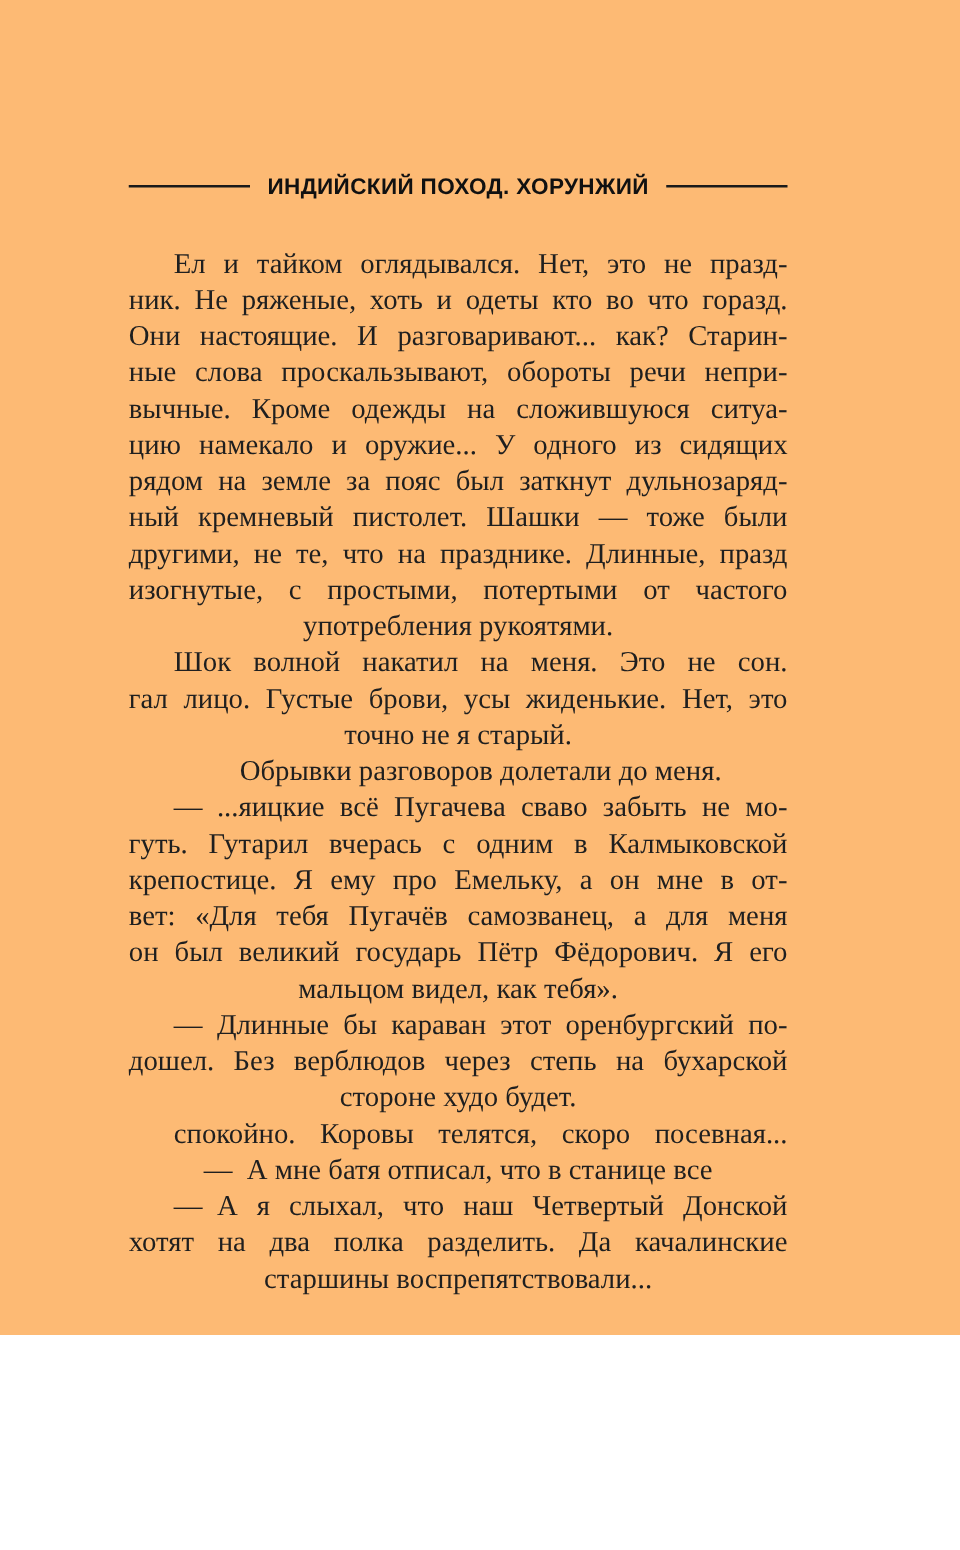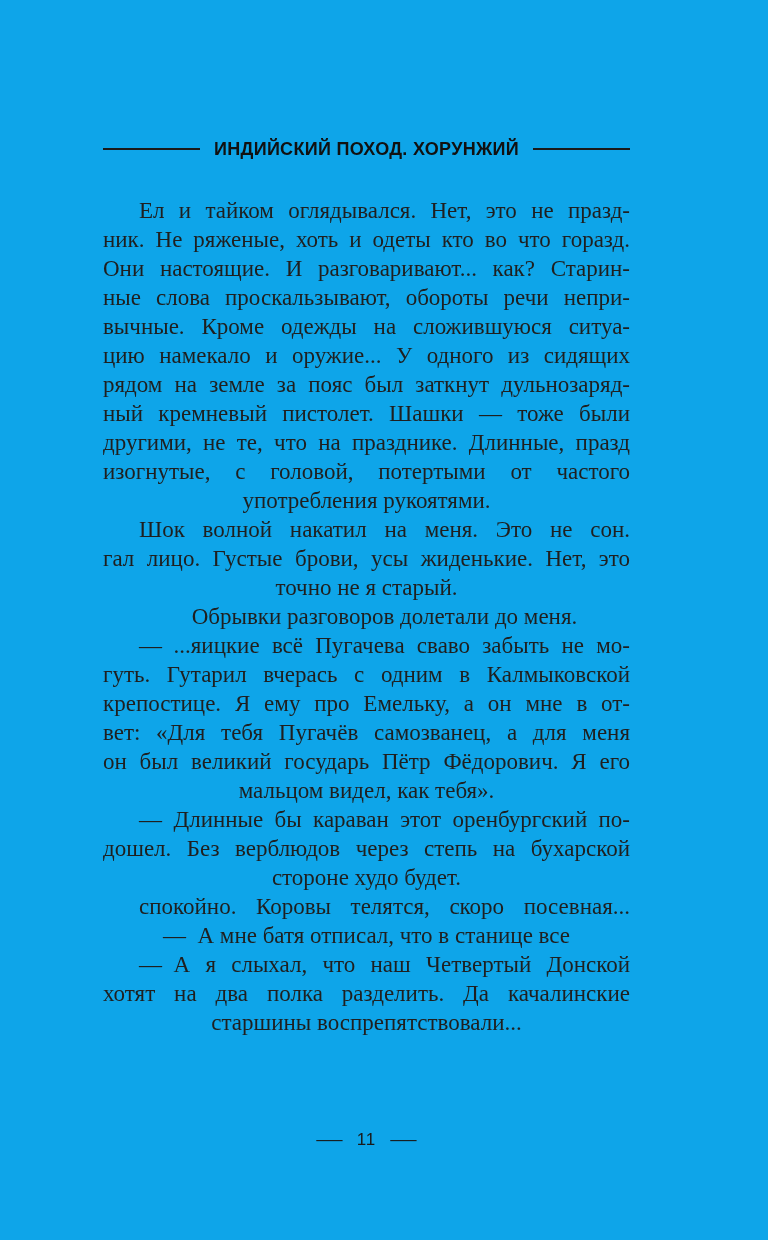--- a/index.html
+++ b/index.html
@@ -3,22 +3,22 @@
 <meta charset="utf-8">
 <style>
   html, body {
     margin: 0;
     padding: 0;
     background: #ffffff;
   }
   .page {
     position: relative;
     width: 768px;
-    height: 1240px;
-    background: #0ea5e9;
+    height: 1068px;
+    background: #fdba74;
     overflow: hidden;
     font-family: "Liberation Serif", serif;
   }
   
   .running-header {
     position: absolute;
     top: 134px;
     left: 103px;
     width: 527px;
     height: 30px;
@@ -100,21 +100,21 @@
       <div class="para">
         <div class="line">Ел и тайком оглядывался. Нет, это не празд-</div>
         <div class="line">ник. Не ряженые, хоть и одеты кто во что горазд.</div>
         <div class="line">Они настоящие. И разговаривают... как? Старин-</div>
         <div class="line">ные слова проскальзывают, обороты речи непри-</div>
         <div class="line">вычные. Кроме одежды на сложившуюся ситуа-</div>
         <div class="line">цию намекало и оружие... У одного из сидящих</div>
         <div class="line">рядом на земле за пояс был заткнут дульнозаряд-</div>
         <div class="line">ный кремневый пистолет. Шашки — тоже были</div>
         <div class="line">другими, не те, что на празднике. Длинные, празд</div>
-        <div class="line">изогнутые, с головой, потертыми от частого</div>
+        <div class="line">изогнутые, с простыми, потертыми от частого</div>
         <div class="line">употребления рукоятями.</div>
       </div>
       <div class="para">
         <div class="line">Шок волной накатил на меня. Это не сон.</div>
         <div class="line">гал лицо. Густые брови, усы жиденькие. Нет, это</div>
         <div class="line">точно не я старый.</div>
       </div>
       <div class="para">
         <div class="line">Обрывки разговоров долетали до меня.</div>
       </div>

